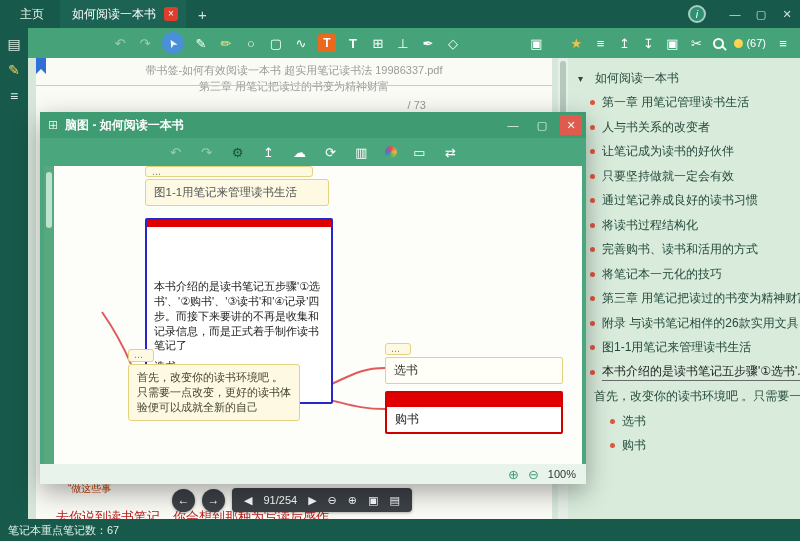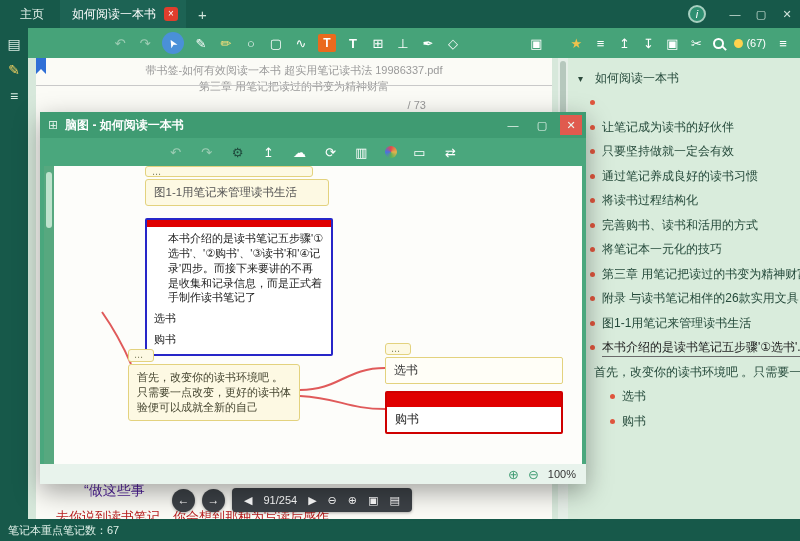--- a/index.html
+++ b/index.html
@@ -43,21 +43,21 @@
   .rail .ti.pen { color:#f0d060; }
 
   
   .pdf-area { position:absolute; left:28px; top:58px; width:530px; bottom:20px; background:#d7e8db; }
   .pdf-page { position:absolute; left:8px; top:0; right:6px; bottom:0; background:#fbfbf6; }
   .bookmark { position:absolute; left:0; top:0; width:10px; height:16px; background:#2f6fd6; clip-path:polygon(0 0,100% 0,100% 100%,50% 68%,0 100%); }
   .pdf-filename { position:absolute; top:5px; left:0; right:0; text-align:center; color:#9a9a9a; font-size:11px; white-space:nowrap; }
   .chapter-row { position:absolute; top:21px; left:0; right:0; text-align:center; color:#999; font-size:11px; }
   .page-corner { position:absolute; left:72%; top:0; color:#999;margin-top:20px; }
   .page-rule { position:absolute; left:0; right:0; top:27px; border-top:1px solid #c9c9c9; }
-  .body-line1 { position:absolute; top:424px; left:48px; color:#4c1d95; font-size:14px; }
+  .body-line1 { position:absolute; top:424px; left:32px; color:#c2410c; font-size:10px; }
   .body-line2 { position:absolute; top:450px; left:20px; right:10px; color:#b91c1c; font-size:13px; white-space:nowrap; overflow:hidden; }
 
   
   .main-scroll { position:absolute; left:558px; top:58px; width:10px; bottom:20px; background:#e6efe8; }
   .main-scroll .thumb { position:absolute; left:2px; top:3px; width:6px; height:72px; background:#b6c8bd; border-radius:3px; }
 
   
   .outline { position:absolute; left:568px; right:0; top:58px; bottom:20px; background:#d9ecdc; padding-top:8px; overflow:hidden; }
   .o-row { height:24.5px; display:flex; align-items:center; gap:7px; padding-left:10px; white-space:nowrap; overflow:hidden; }
   .o-row.lv1 { padding-left:22px; }
@@ -91,21 +91,21 @@
   .mm-body { flex:1; margin:0 4px; position:relative; background:#fdfdfa; overflow:hidden; }
   .mm-scroll { position:absolute; left:0; top:0; bottom:0; width:10px; background:#57a87f; }
   .mm-scroll .thumb { position:absolute; left:2px; top:6px; width:6px; height:56px; background:#bfe3cd; border-radius:3px; }
   .mm-links { position:absolute; left:0; top:0; }
   .node { position:absolute; font-size:11px; color:#44442f; }
   .n-yellow { background:#fdf9e3; border:1px solid #e3d27e; border-radius:3px; }
   .node-clip { left:101px; top:0; width:168px; height:11px; line-height:8px; padding:0 6px; overflow:hidden; color:#8a8a6a; }
   .node-figure { left:101px; top:13px; width:184px; padding:5px 8px; color:#555; font-size:11.5px; }
   .node-note { left:101px; top:52px; width:188px; background:#fff; border:2px solid #2726c8; border-radius:2px; overflow:hidden; }
   .node-red-bar { height:7px; background:#e00000; }
-  .node-note-text { padding:4px 7px 0 21px; line-height:1.35; color:#222; }
+  .node-note-text { padding:4px 7px 0 7px; line-height:1.35; color:#222;margin-top:48px; }
   .node-note-item { padding:6px 7px 0 7px; color:#222; }
   .node-note-item:last-child { padding-bottom:7px; }
   .node-l-ellipsis { left:84px; top:183px; width:26px; height:13px; line-height:9px; padding:0 5px; color:#8a8a6a; }
   .node-left { left:84px; top:198px; width:172px; padding:5px 8px; line-height:1.35; color:#44442f; }
   .node-r-ellipsis { left:341px; top:177px; width:26px; height:12px; line-height:8px; padding:0 5px; color:#8a8a6a; }
   .node-xuan { left:341px; top:191px; width:178px; padding:4px 8px; background:#fffef7; border:1px solid #e3d27e; border-radius:2px; color:#333; font-size:12px; }
   .node-gou { left:341px; top:225px; width:178px; border:2px solid #cf0000; border-radius:2px; background:#fff; overflow:hidden; }
   .n5-bar { height:14px; background:#e00000; }
   .n5-label { padding:4px 8px; color:#222; font-size:12px; }
   .mm-status { height:20px; background:#e8f3ec; display:flex; align-items:center; justify-content:flex-end; gap:9px; padding-right:10px; }
@@ -189,20 +189,25 @@
     <div class="thumb"></div>
   </div>
 
   <div class="outline">
     <div class="o-row">
       <span class="o-arrow">▾</span>
       <span class="o-label">如何阅读一本书</span>
     </div>
     <div class="o-row lv1">
       <span class="o-dot"></span>
+      <span class="o-label">第一章 用笔记管理读书生活</span>
+    </div>
+    <div class="o-row lv1">
+      <span class="o-dot"></span>
+      <span class="o-label">人与书关系的改变者</span>
     </div>
     <div class="o-row lv1">
       <span class="o-dot"></span>
       <span class="o-label">让笔记成为读书的好伙伴</span>
     </div>
     <div class="o-row lv1">
       <span class="o-dot"></span>
       <span class="o-label">只要坚持做就一定会有效</span>
     </div>
     <div class="o-row lv1">

